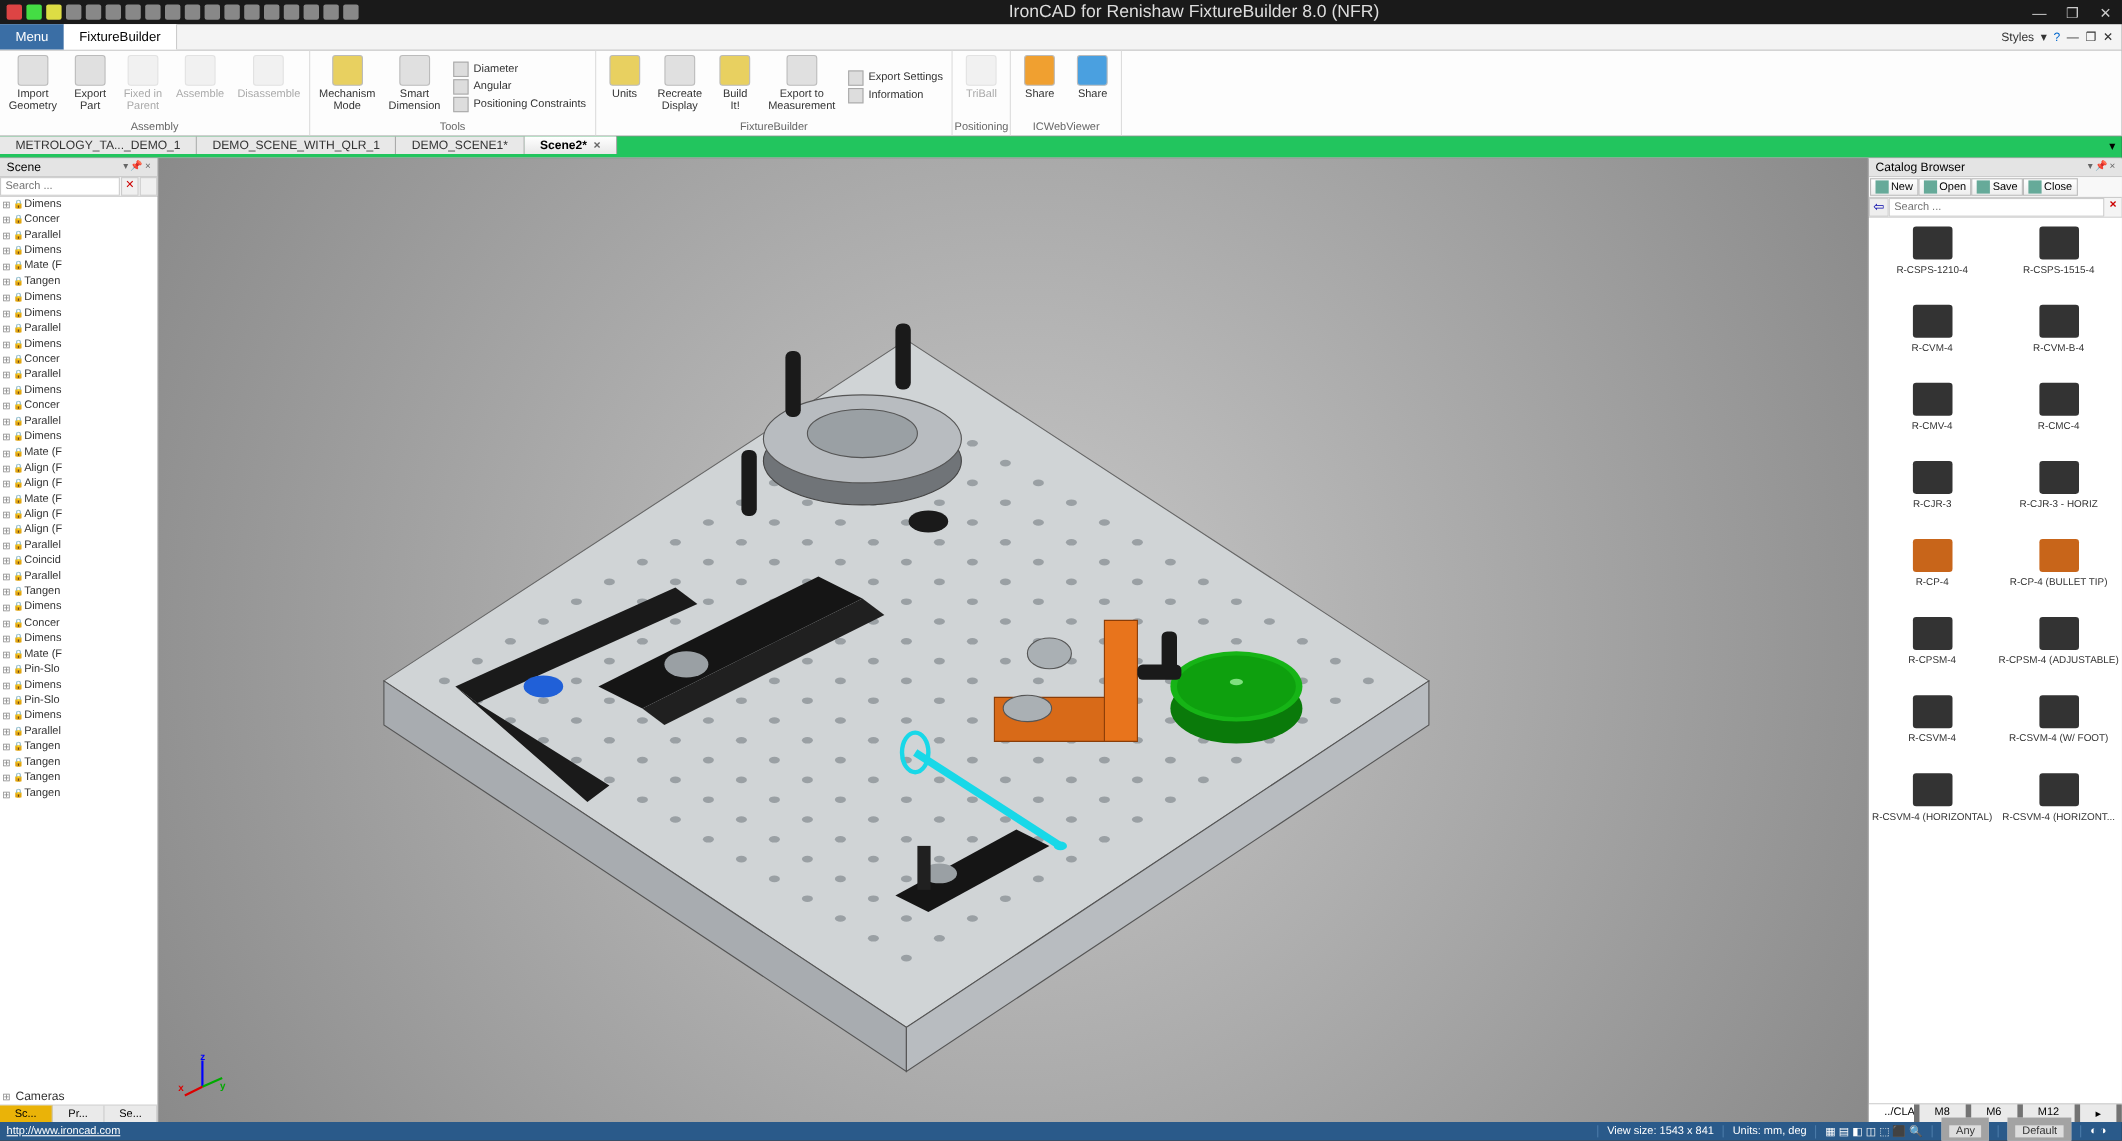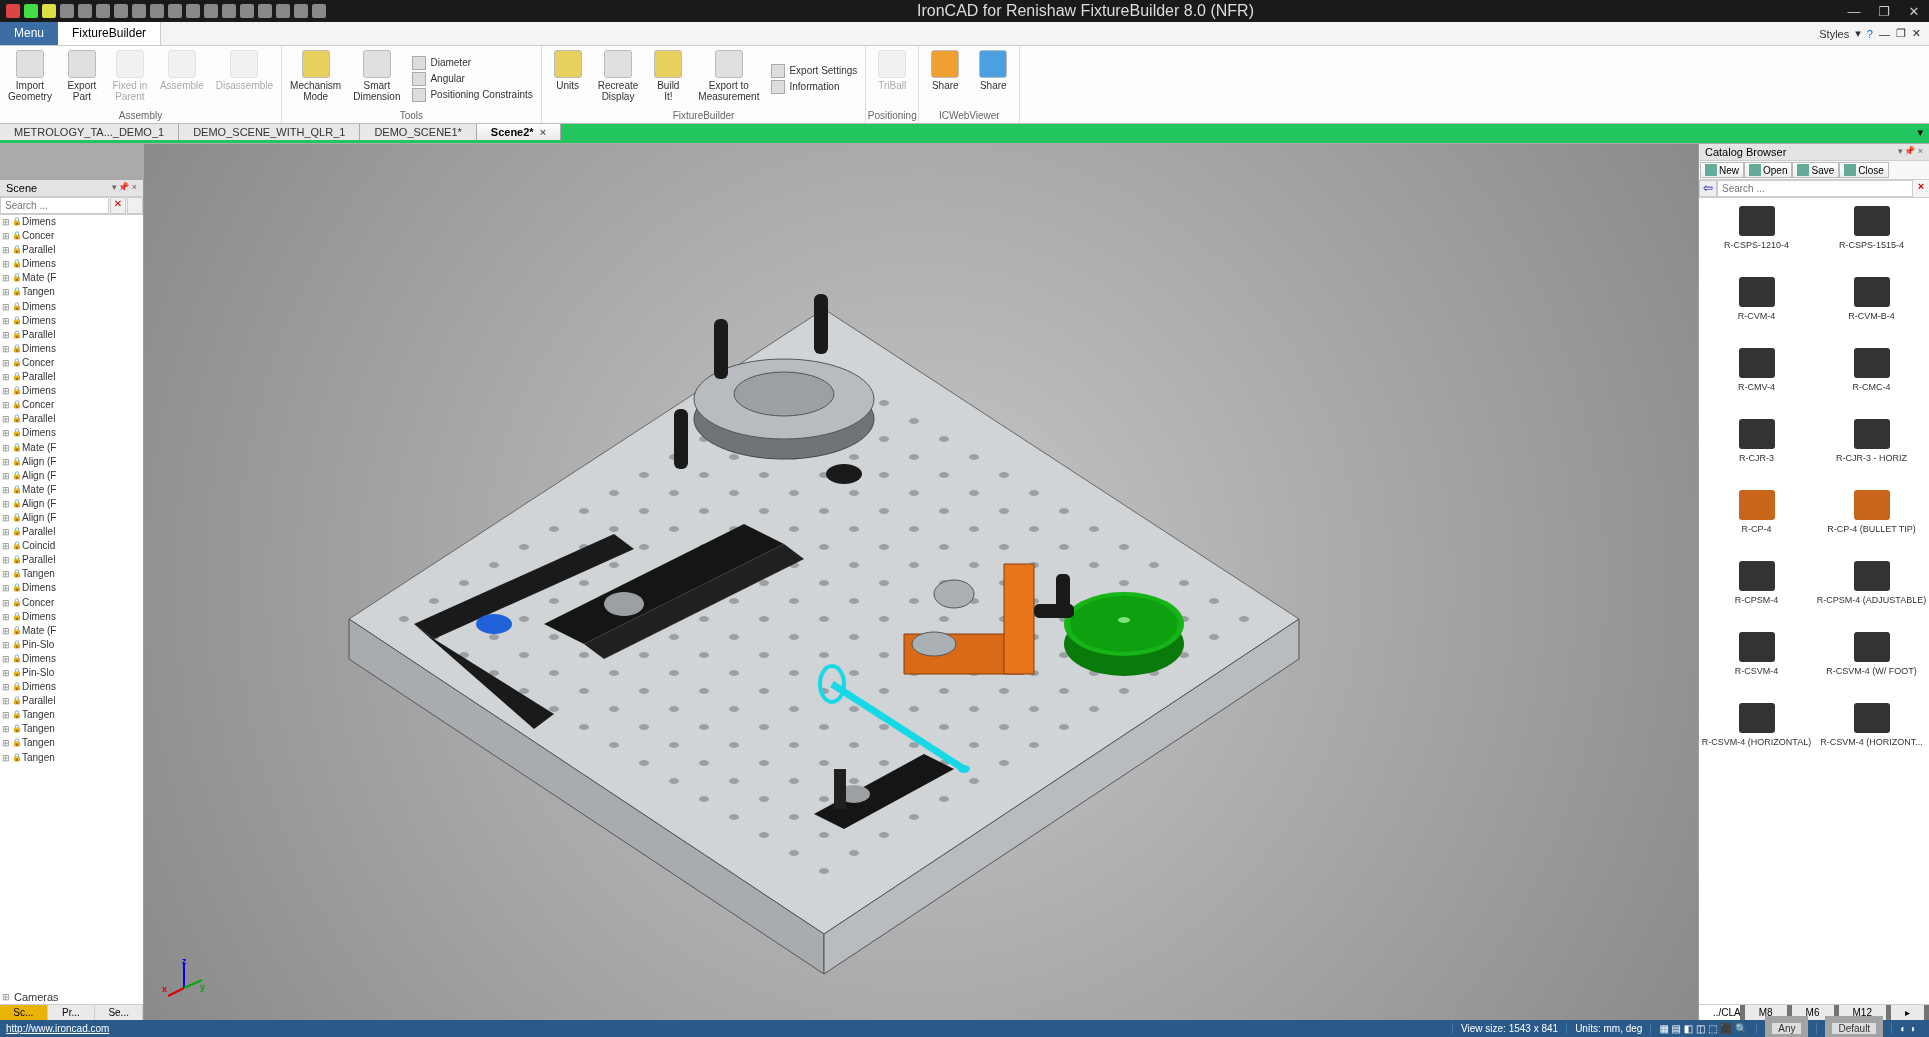--- a/index.html
+++ b/index.html
@@ -37,21 +37,21 @@
 
 .doctabs { height: 20px; background: #22c55e; display: flex; align-items: flex-start; border-bottom: 1px solid #aaa; }
 .doctab { padding: 2px 14px; font-size: 11px; border-right: 1px solid #aaa; background: #e8e8e8; color: #333; display: flex; align-items: center; gap: 6px; }
 .doctab.active { background: linear-gradient(#fff,#e8e8e8); font-weight: bold; color: #000; }
 .doctab .x { color: #666; }
 
 
 .main { height: 876px; display: flex; background: #aaa; }
 
 
-.scenepanel { width: 144px; background: #f4f4f4; border-right: 1px solid #999; display: flex; flex-direction: column; margin-top: 36px; }
+.scenepanel { width: 144px; background: #f4f4f4; border-right: 1px solid #999; display: flex; flex-direction: column; }
 .scenepanel .hdr { background: #e4e4e4; font-size: 11px; padding: 2px 6px; border-bottom: 1px solid #ccc; display: flex; justify-content: space-between; }
 .scenepanel .hdr .ctrls { display: flex; gap: 2px; font-size: 9px; color: #666; }
 .searchrow { display: flex; padding: 0; height: 18px; border-bottom: 1px solid #ccc; }
 .searchrow input { flex: 1; border: 1px solid #ccc; font-size: 10px; padding: 0 4px; height: 17px; min-width: 0; }
 .searchrow .sbtn { width: 16px; height: 17px; background: #f0f0f0; border: 1px solid #ccc; margin-left: 1px; }
 .tree { flex: 1; overflow: hidden; font-size: 10px; background: #fff; }
 .treeitem { padding: 0px 2px 0px 22px; white-space: nowrap; overflow: hidden; color: #333; height: 14.1px; line-height: 14px; position: relative; }
 .treeitem::before { content: "⊞"; position: absolute; left: 2px; color: #888; font-size: 9px; }
 .treeitem .tico { position: absolute; left: 12px; font-size: 8px; color: #c59a00; }
 .panelfooter { display: flex; border-top: 1px solid #ccc; background: #eaeaea; }

